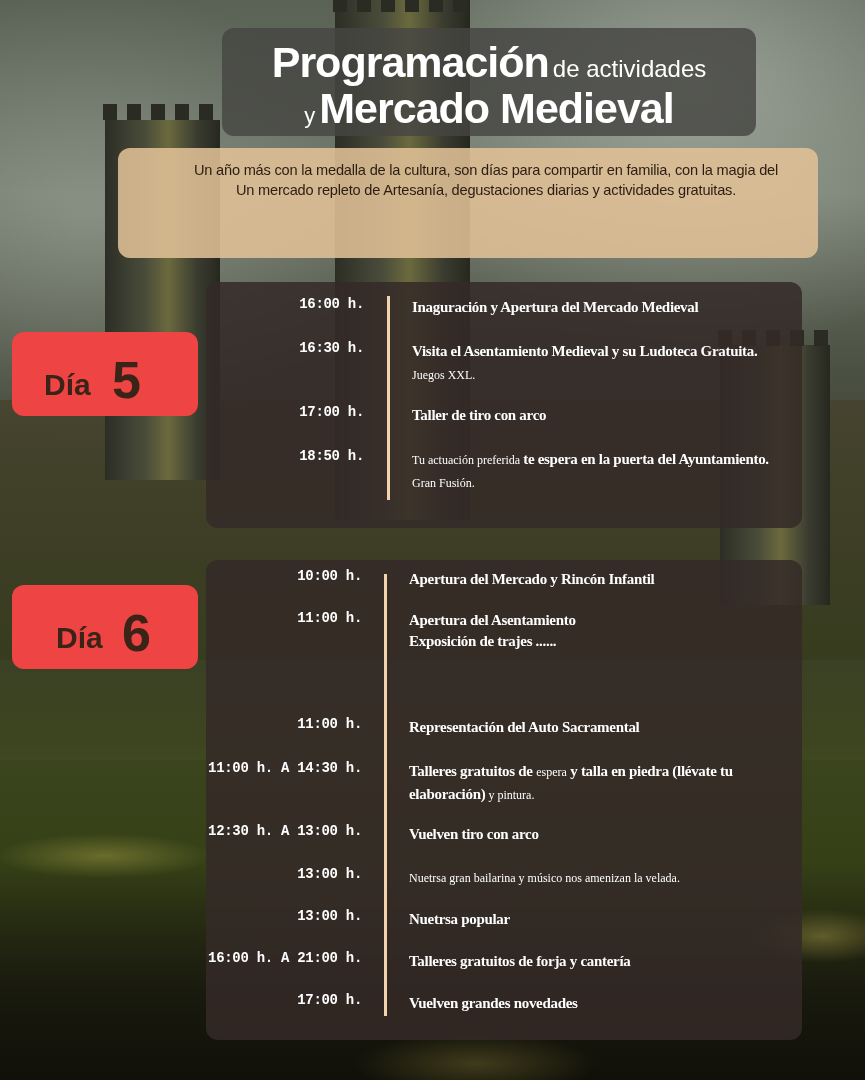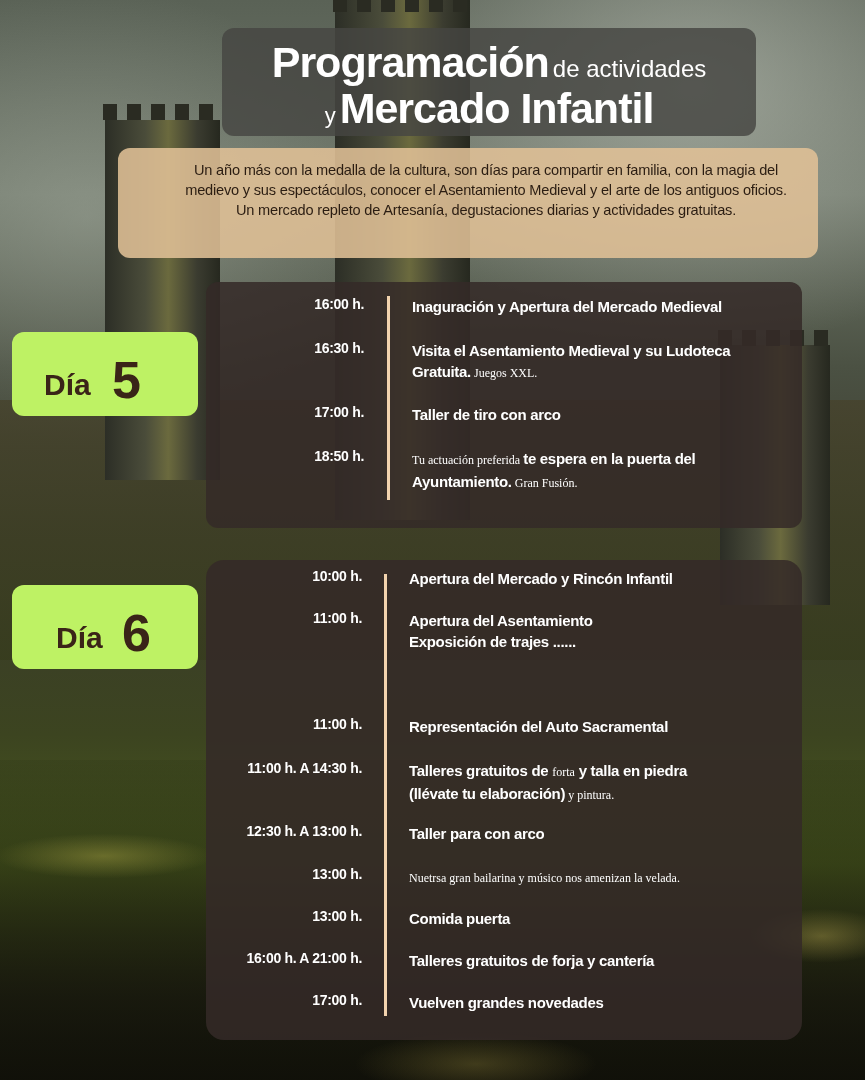--- a/index.html
+++ b/index.html
@@ -51,44 +51,44 @@
     padding-top: 12px; box-sizing: border-box;
   }
   .intro-box p { margin: 0; white-space: nowrap; letter-spacing: -0.2px; padding-left: 36px; }
 
   
   .panel {
     position: absolute; left: 206px; width: 596px;
     background: rgba(52,42,40,0.86); border-radius: 12px;
   }
   .panel.p5 { top: 282px; height: 246px; }
-  .panel.p6 { top: 560px; height: 480px; border-radius: 18px; }
+  .panel.p6 { top: 560px; height: 480px; }
   .vline { position: absolute; width: 3px; background: #f2d3ae; }
   .p5 .vline { left: 181px; top: 14px; height: 204px; }
   .p6 .vline { left: 178px; top: 14px; height: 442px; }
 
   .row { position: absolute; left: 0; right: 0; }
   .time {
     position: absolute; right: 438px; text-align: left; white-space: nowrap;
-    color: #fff; font-family: Liberation Sans, sans-serif; font-weight: bold; font-size: 14px;
+    color: #fff; font-family: Liberation Mono, monospace; font-weight: bold; font-size: 14px;
     letter-spacing: -0.3px;
   }
   .p6 .time { right: 440px; }
   .desc {
     position: absolute; left: 206px; width: 380px;
     color: #fff; font-family: "Liberation Sans", sans-serif; font-size: 15px; line-height: 21px;
   }
   .p6 .desc { left: 203px; }
-  .desc .b { font-weight: bold; letter-spacing: -0.3px; }
+  .desc .b { font-weight: bold; letter-spacing: -0.3px; font-family: Liberation Serif, serif; }
   .desc .n { font-family: Liberation Serif, serif; font-size: 12px; }
 
   
   .day-badge {
     position: absolute; left: 12px; width: 186px; height: 84px;
-    background: #bef264; border-radius: 12px;
+    background: #ef4444; border-radius: 12px;
     color: #3a2418; white-space: nowrap;
   }
   .day-badge.d5 { top: 332px; }
   .day-badge.d6 { top: 585px; }
   .day-word { position: absolute; left: 32px; bottom: 14px; font-family: "Liberation Sans", sans-serif; font-size: 30px; font-weight: bold; }
   .day-num { position: absolute; left: 100px; bottom: 6px; font-family: "Liberation Sans", sans-serif; font-size: 52px; font-weight: bold; }
   .d6 .day-word { left: 44px; }
   .d6 .day-num { left: 110px; }
 </style>
 </head>
@@ -101,27 +101,26 @@
 <div class="merlons m2"></div>
 <div class="tower t3"></div>
 <div class="merlons m3"></div>
 <div class="rocks"></div>
 
 <div class="title-box">
   <div class="title-line1">
     <span class="title-big">Programación</span><span class="title-small">de actividades</span>
   </div>
   <div class="title-line2">
-    <span class="title-y">y</span><span class="title-big">Mercado Infantil</span>
+    <span class="title-y">y</span><span class="title-big">Mercado Medieval</span>
   </div>
 </div>
 
 <div class="intro-box">
   <p>Un año más con la medalla de la  cultura, son días para compartir en familia, con la magia del</p>
-  <p>medievo y sus espectáculos, conocer el Asentamiento Medieval y el arte de los antiguos oficios.</p>
   <p>Un mercado repleto de Artesanía, degustaciones diarias y actividades gratuitas.</p>
 </div>
 
 <div class="day-badge d5">
   <span class="day-word">Día</span>
   <span class="day-num">5</span>
 </div>
 
 <div class="panel p5">
   <div class="vline"></div>
@@ -168,36 +167,36 @@
     </div>
   </div>
 
   <div class="row" style="top:156px">
     <span class="time">11:00 h.</span>
     <div class="desc"><span class="b">Representación del Auto Sacramental</span></div>
   </div>
 
   <div class="row" style="top:200px">
     <span class="time">11:00 h. A 14:30 h.</span>
-    <div class="desc" style="width:330px"><span class="b">Talleres gratuitos de </span><span class="n">forta</span><span class="b"> y talla en piedra (llévate tu elaboración)</span><span class="n"> y pintura.</span></div>
+    <div class="desc" style="width:330px"><span class="b">Talleres gratuitos de </span><span class="n">espera</span><span class="b"> y talla en piedra (llévate tu elaboración)</span><span class="n"> y pintura.</span></div>
   </div>
 
   <div class="row" style="top:263px">
     <span class="time">12:30 h. A 13:00 h.</span>
-    <div class="desc"><span class="b">Taller para con arco</span></div>
+    <div class="desc"><span class="b">Vuelven tiro con arco</span></div>
   </div>
 
   <div class="row" style="top:306px">
     <span class="time">13:00 h.</span>
     <div class="desc" style="width:320px"><span class="n">Nuetrsa gran bailarina y músico nos amenizan la velada.</span></div>
   </div>
 
   <div class="row" style="top:348px">
     <span class="time">13:00 h.</span>
-    <div class="desc"><span class="b">Comida puerta</span></div>
+    <div class="desc"><span class="b">Nuetrsa popular</span></div>
   </div>
 
   <div class="row" style="top:390px">
     <span class="time">16:00 h. A 21:00 h.</span>
     <div class="desc"><span class="b">Talleres gratuitos de forja y cantería</span></div>
   </div>
 
   <div class="row" style="top:432px">
     <span class="time">17:00 h.</span>
     <div class="desc"><span class="b">Vuelven grandes novedades</span></div>

